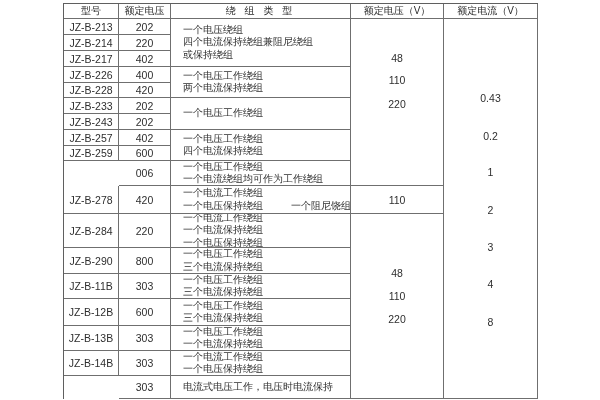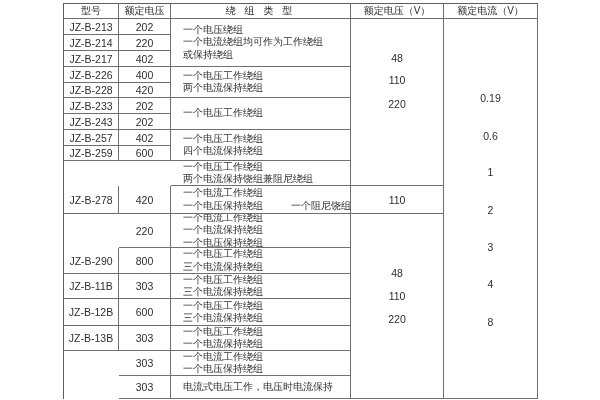--- a/index.html
+++ b/index.html
@@ -45,62 +45,65 @@
   <div class="cell" style="grid-area:2/1/3/2">JZ-B-213</div>
   <div class="cell" style="grid-area:3/1/4/2">JZ-B-214</div>
   <div class="cell" style="grid-area:4/1/5/2">JZ-B-217</div>
   <div class="cell" style="grid-area:5/1/6/2">JZ-B-226</div>
   <div class="cell" style="grid-area:6/1/7/2">JZ-B-228</div>
   <div class="cell" style="grid-area:7/1/8/2">JZ-B-233</div>
   <div class="cell" style="grid-area:8/1/9/2">JZ-B-243</div>
   <div class="cell" style="grid-area:9/1/10/2">JZ-B-257</div>
   <div class="cell" style="grid-area:10/1/11/2">JZ-B-259</div>
   <div class="cell" style="grid-area:12/1/13/2">JZ-B-278</div>
+  <div class="cell" style="grid-area:13/1/14/2">JZ-B-284</div>
   <div class="cell" style="grid-area:14/1/15/2">JZ-B-290</div>
   <div class="cell" style="grid-area:15/1/16/2">JZ-B-11B</div>
   <div class="cell" style="grid-area:16/1/17/2">JZ-B-12B</div>
   <div class="cell" style="grid-area:17/1/18/2">JZ-B-13B</div>
+  <div class="cell" style="grid-area:18/1/19/2">JZ-B-14B</div>
 
   <div class="cell" style="grid-area:2/2/3/3">202</div>
   <div class="cell" style="grid-area:3/2/4/3">220</div>
   <div class="cell" style="grid-area:4/2/5/3">402</div>
   <div class="cell" style="grid-area:5/2/6/3">400</div>
   <div class="cell" style="grid-area:6/2/7/3">420</div>
   <div class="cell" style="grid-area:7/2/8/3">202</div>
   <div class="cell" style="grid-area:8/2/9/3">202</div>
   <div class="cell" style="grid-area:9/2/10/3">402</div>
   <div class="cell" style="grid-area:10/2/11/3">600</div>
+  <div class="cell" style="grid-area:11/2/12/3">006</div>
   <div class="cell" style="grid-area:12/2/13/3">420</div>
   <div class="cell" style="grid-area:13/2/14/3">220</div>
   <div class="cell" style="grid-area:14/2/15/3">800</div>
   <div class="cell" style="grid-area:15/2/16/3">303</div>
   <div class="cell" style="grid-area:16/2/17/3">600</div>
   <div class="cell" style="grid-area:17/2/18/3">303</div>
   <div class="cell" style="grid-area:18/2/19/3">303</div>
   <div class="cell" style="grid-area:19/2/20/3">303</div>
 
   <div class="cell wind" style="grid-area:2/3/5/4">
     <div class="wline">一个电压绕组</div>
-    <div class="wline">一个电流绕组均可作为工作绕组</div>
+    <div class="wline">四个电流保持绕组兼阻尼绕组</div>
     <div class="wline">或保持绕组</div>
   </div>
   <div class="cell wind" style="grid-area:5/3/7/4">
     <div class="wline">一个电压工作绕组</div>
     <div class="wline">两个电流保持绕组</div>
   </div>
   <div class="cell wind" style="grid-area:7/3/9/4">
     <div class="wline">一个电压工作绕组</div>
   </div>
   <div class="cell wind" style="grid-area:9/3/11/4">
     <div class="wline">一个电压工作绕组</div>
     <div class="wline">四个电流保持绕组</div>
   </div>
   <div class="cell wind" style="grid-area:11/3/12/4">
     <div class="wline">一个电压工作绕组</div>
-    <div class="wline">两个电流保持饶组兼阻尼绕组</div>
+    <div class="wline">一个电流绕组均可作为工作绕组</div>
   </div>
   <div class="cell wind" style="grid-area:12/3/13/4">
     <div class="wline">一个电流工作绕组</div>
     <div class="wline"><span>一个电压保持绕组</span><span class="wgap">一个阻尼饶组</span></div>
   </div>
   <div class="cell wind" style="grid-area:13/3/14/4">
     <div class="wline">一个电流工作绕组</div>
     <div class="wline">一个电流保持绕组</div>
     <div class="wline">一个电压保持绕组</div>
   </div>
@@ -136,22 +139,22 @@
   <div class="cell" style="grid-area:12/4/13/5">
     <span>110</span>
   </div>
   <div class="cell vstack" style="grid-area:13/4/20/5">
     <span class="vval" style="top:53px">48</span>
     <span class="vval" style="top:76px">110</span>
     <span class="vval" style="top:99px">220</span>
   </div>
 
   <div class="cell vstack" style="grid-area:2/5/20/6">
-    <span class="vval" style="top:73px">0.19</span>
-    <span class="vval" style="top:111px">0.6</span>
+    <span class="vval" style="top:73px">0.43</span>
+    <span class="vval" style="top:111px">0.2</span>
     <span class="vval" style="top:147px">1</span>
     <span class="vval" style="top:185px">2</span>
     <span class="vval" style="top:222px">3</span>
     <span class="vval" style="top:259px">4</span>
     <span class="vval" style="top:297px">8</span>
   </div>
 
 </div>
 
 </body></html>

